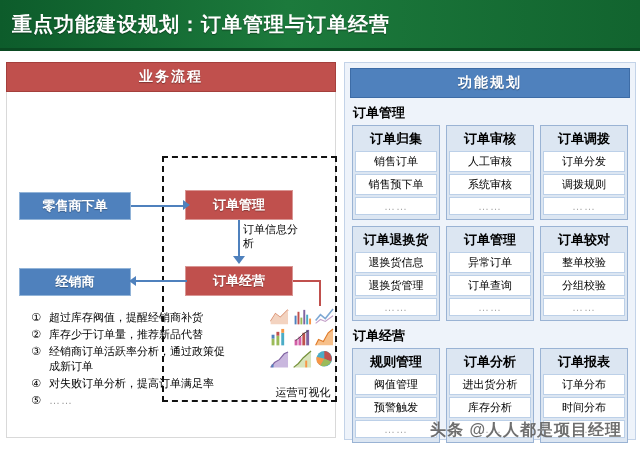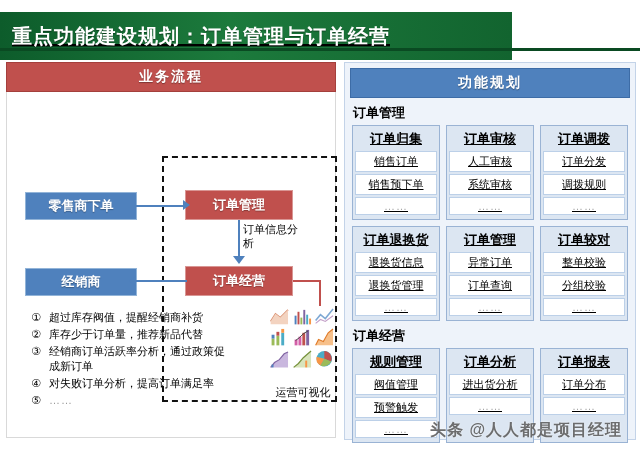--- a/index.html
+++ b/index.html
@@ -5,23 +5,23 @@
   html,body{margin:0;padding:0;}
   body{
     width:640px;height:450px;
     background:#ffffff;
     font-family:"Liberation Sans","DejaVu Sans",sans-serif;
     overflow:hidden;position:relative;
   }
 
   
   #title-bar{
-    position:absolute;left:0;top:12px;width:512px;height:48px;
+    position:absolute;left:0;top:0;width:640px;height:48px;
     background:linear-gradient(90deg,#0d5c2b 0%,#1c7a3c 45%,#12642f 100%);
-    display:flex;align-items:center;text-decoration:underline;
+    display:flex;align-items:center;
   }
   #title-text{
     color:#ffffff;font-size:20px;font-weight:bold;
     letter-spacing:1px;margin-left:12px;
     text-shadow:0 1px 1px rgba(0,0,0,.4);
     white-space:nowrap;
   }
   #title-underline{
     position:absolute;left:0;top:48px;width:640px;height:3px;
     background:#0a4a22;
@@ -53,21 +53,21 @@
   #dashed-box{
     position:absolute;left:155px;top:64px;width:175px;height:246px;
     border:2px dashed #111111;box-sizing:border-box;
   }
   .flow-box{
     position:absolute;display:flex;align-items:center;justify-content:center;
     font-size:13px;font-weight:bold;color:#ffffff;
     text-shadow:0 1px 1px rgba(0,0,0,.3);
     box-sizing:border-box;
   }
-  .flow-blue{background:#4f81bd;border:1px solid #92b4d8;margin-left:6px;}
+  .flow-blue{background:#4f81bd;border:1px solid #92b4d8;}
   .flow-red{background:#c0504d;border:1px solid #d99694;}
 
   #box-retailer{left:12px;top:100px;width:112px;height:28px;}
   #box-dealer{left:12px;top:176px;width:112px;height:28px;}
   #box-order-mgmt{left:178px;top:98px;width:108px;height:30px;}
   #box-order-ops{left:178px;top:174px;width:108px;height:30px;}
 
   .arrow-line{position:absolute;background:#4f81bd;}
   #arr1{left:124px;top:113px;width:56px;height:2px;}
   #arr1-head{position:absolute;left:176px;top:108px;width:0;height:0;
@@ -115,21 +115,21 @@
   .bullet-num{width:18px;flex:none;text-align:left;}
   .bullet-txt{flex:1;}
   .faded{color:#9a9a9a;letter-spacing:1px;}
 
   
   .section-title{
     font-size:13px;font-weight:bold;color:#000000;
     margin:6px 0 3px 8px;
   }
   .card-row{
-    display:flex;gap:6px;margin:0 7px 6px 7px;text-decoration:underline;
+    display:flex;gap:6px;margin:0 7px 6px 7px;
   }
   .card{
     flex:1;background:#dce6f2;border:1px solid #9ab3d4;
     box-sizing:border-box;padding:2px;
   }
   .card-head{
     text-align:center;font-size:13px;font-weight:bold;color:#000000;
     padding:2px 0 3px 0;white-space:nowrap;
   }
   .card-item{
@@ -327,24 +327,26 @@
       <div class="card-row">
         <div class="card">
           <div class="card-head">规则管理</div>
           <div class="card-item">阀值管理</div>
           <div class="card-item">预警触发</div>
           <div class="card-item empty">……</div>
         </div>
         <div class="card">
           <div class="card-head">订单分析</div>
           <div class="card-item">进出货分析</div>
+          <div class="card-item">库存分析</div>
           <div class="card-item empty">……</div>
         </div>
         <div class="card">
           <div class="card-head">订单报表</div>
           <div class="card-item">订单分布</div>
+          <div class="card-item">时间分布</div>
           <div class="card-item empty">……</div>
         </div>
       </div>
     </div>
 </div>
 
 <div id="watermark">头条 @人人都是项目经理</div>
 
 </body></html>

